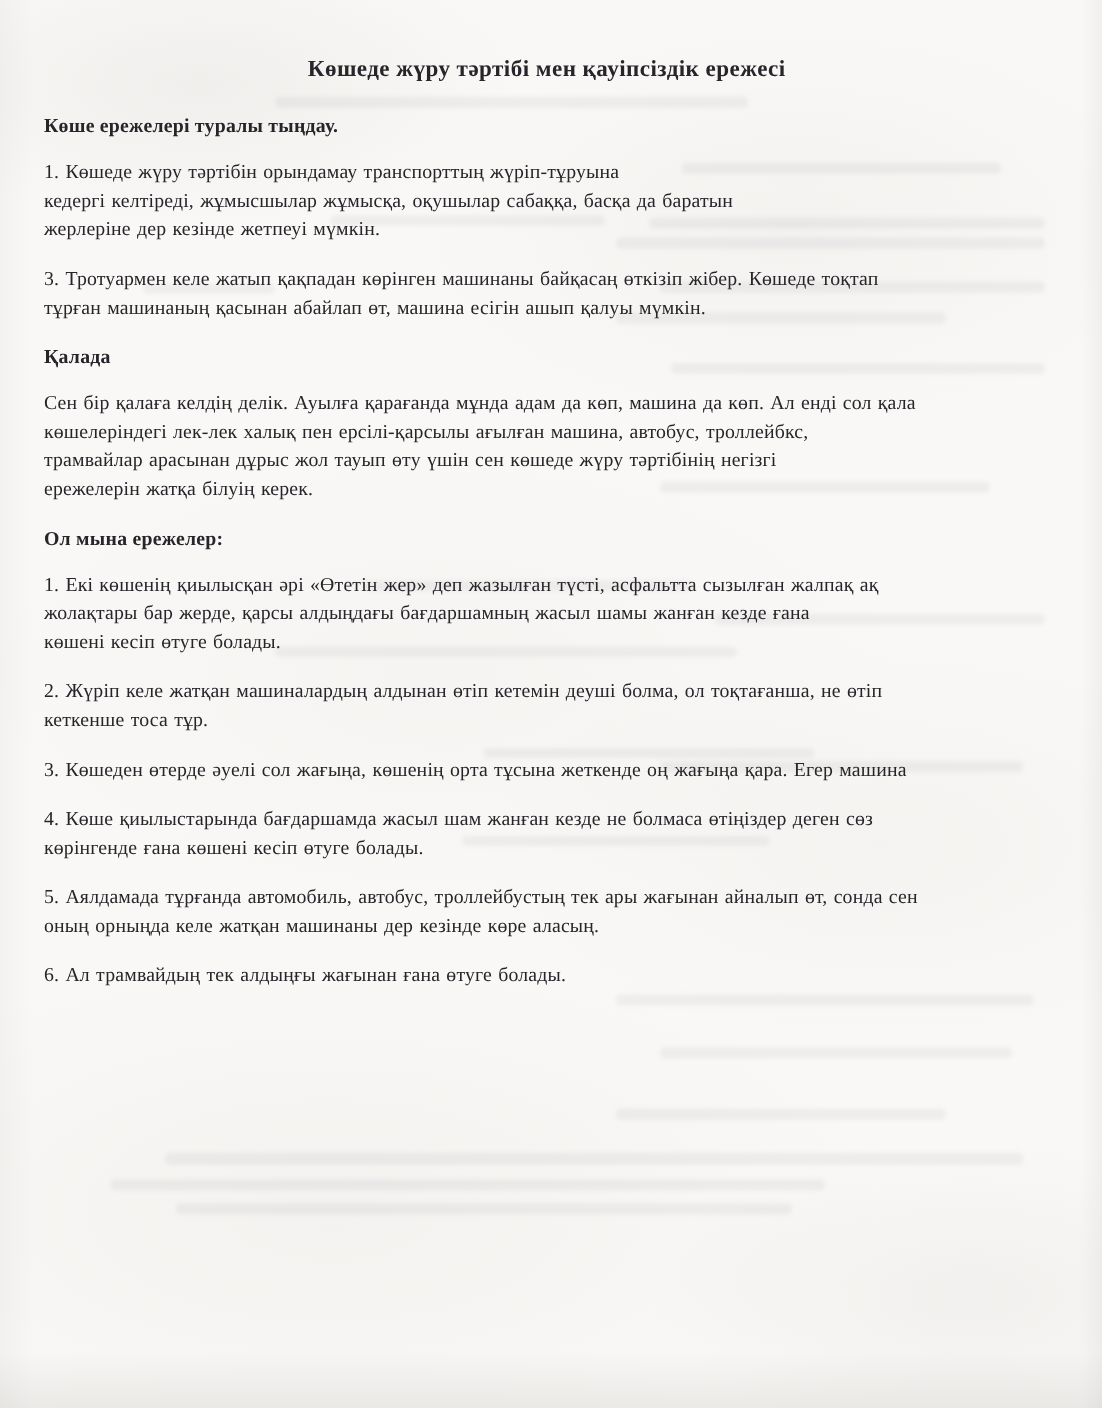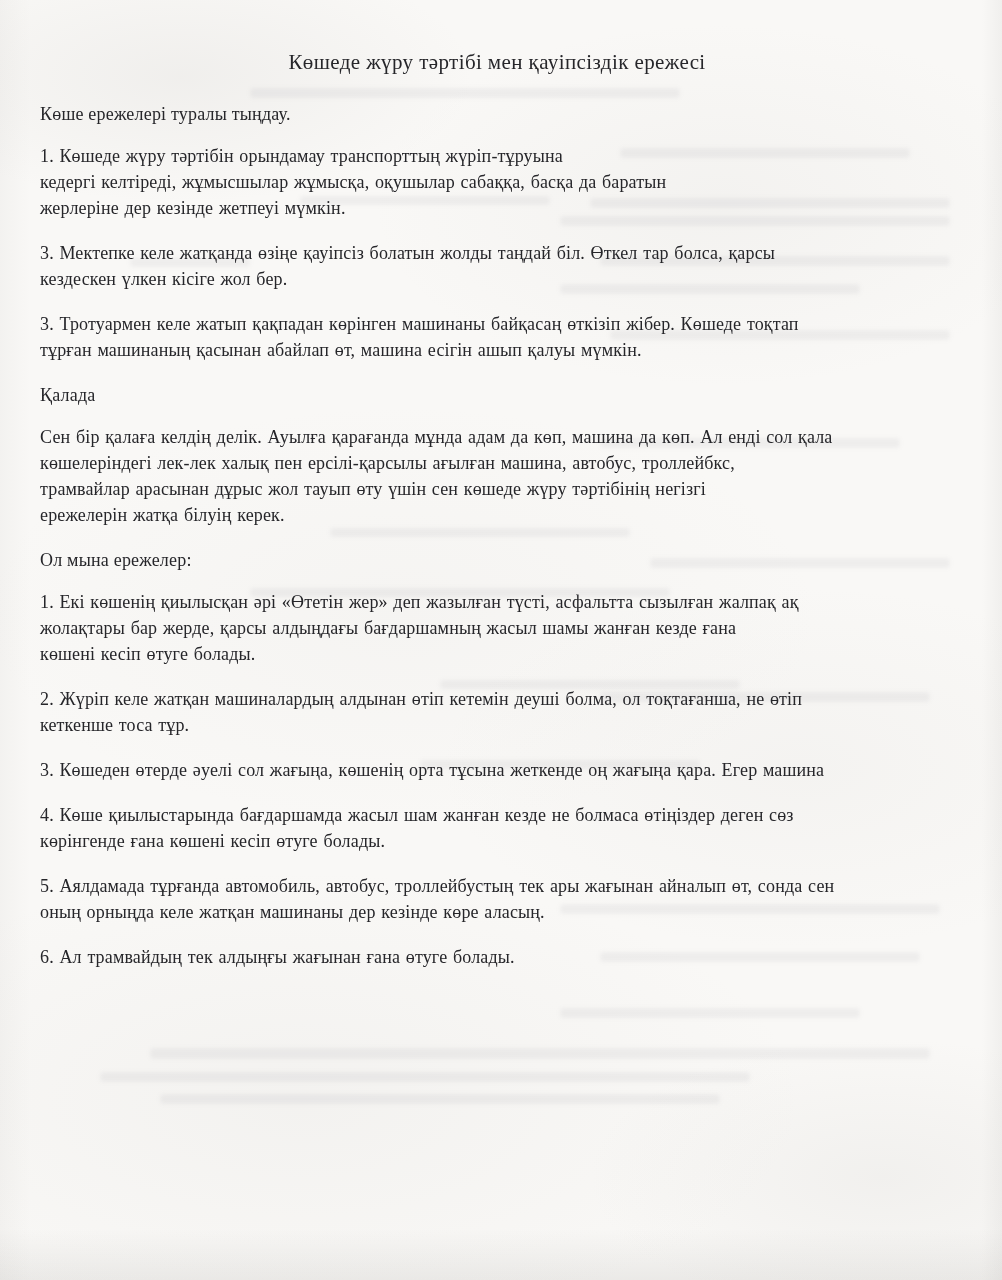--- a/index.html
+++ b/index.html
@@ -41,29 +41,29 @@
     pointer-events: none;
   }
   .content {
     position: absolute;
     left: 40px;
     top: 44px;
     right: 48px;
   }
   .title {
     font-size: 21px;
-    font-weight: normal;
+    font-weight: bold;
     text-align: center;
     letter-spacing: 0.4px;
     margin: 6px 0 26px 0;
     line-height: 25px;
   }
   .h {
     font-size: 18px;
-    font-weight: normal;
+    font-weight: bold;
     margin: 4px 0 1px 0;
     line-height: 26px;
     letter-spacing: 0.2px;
   }
   .para {
     margin: 16px 0 19px 0;
   }
   .line {
     font-size: 18px;
     line-height: 26px;
@@ -106,24 +106,20 @@
     <h1 class="title">Көшеде жүру тәртібі мен қауіпсіздік ережесі</h1>
 
     <section>
       <h2 class="h">Көше ережелері туралы тыңдау.</h2>
       <div class="para">
           <div class="line">1. Көшеде жүру тәртібін орындамау транспорттың жүріп-тұруына</div>
           <div class="line">кедергі келтіреді, жұмысшылар жұмысқа, оқушылар сабаққа, басқа да баратын</div>
           <div class="line">жерлеріне дер кезінде жетпеуі мүмкін.</div>
         </div>
       <div class="para">
-          <div class="line">3. Мектепке келе жатқанда өзіңе қауіпсіз болатын жолды таңдай біл. Өткел тар болса, қарсы</div>
-          <div class="line">кездескен үлкен кісіге жол бер.</div>
-        </div>
-      <div class="para">
           <div class="line">3. Тротуармен келе жатып қақпадан көрінген машинаны байқасаң өткізіп жібер. Көшеде тоқтап</div>
           <div class="line">тұрған машинаның қасынан абайлап өт, машина есігін ашып қалуы мүмкін.</div>
         </div>
     </section>
 
     <section>
       <h2 class="h">Қалада</h2>
       <div class="para">
           <div class="line">Сен бір қалаға келдің делік. Ауылға қарағанда мұнда адам да көп, машина да көп. Ал енді сол қала</div>
           <div class="line">көшелеріндегі лек-лек халық пен ерсілі-қарсылы ағылған машина, автобус, троллейбкс,</div>

